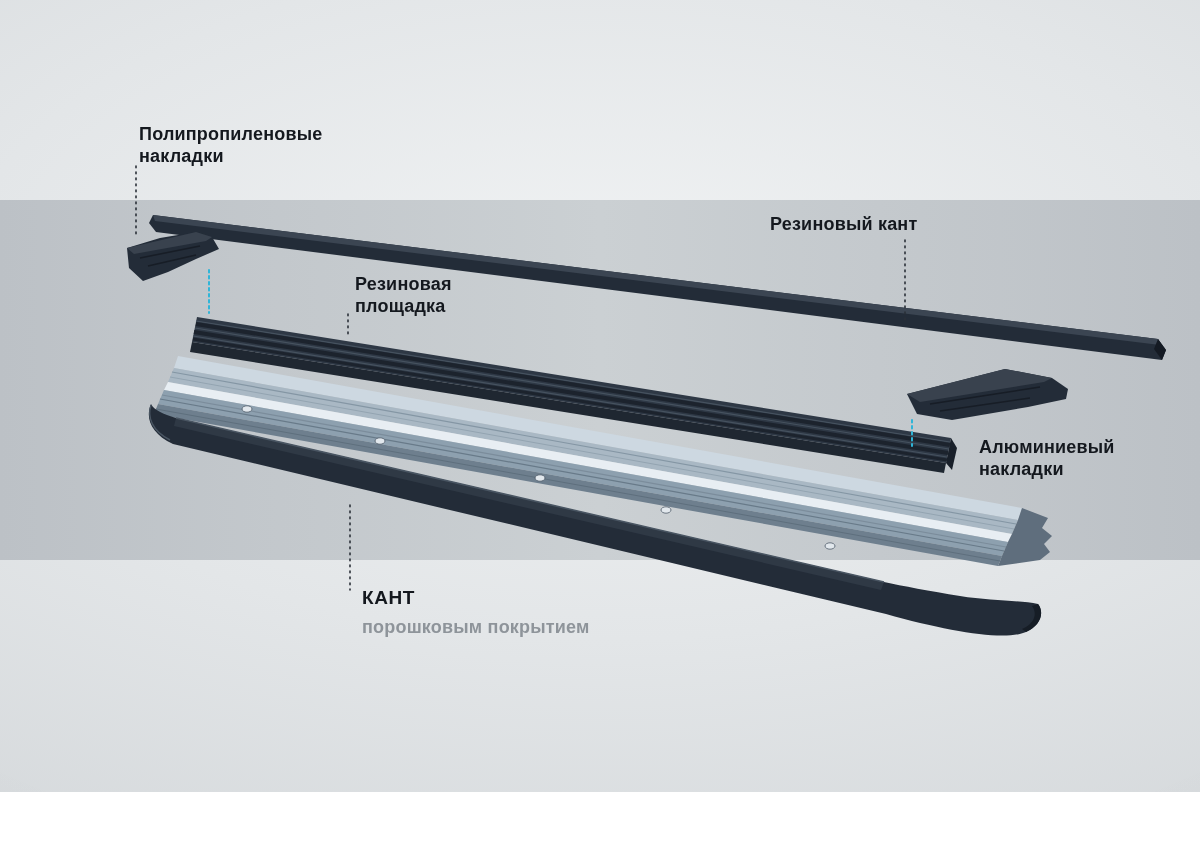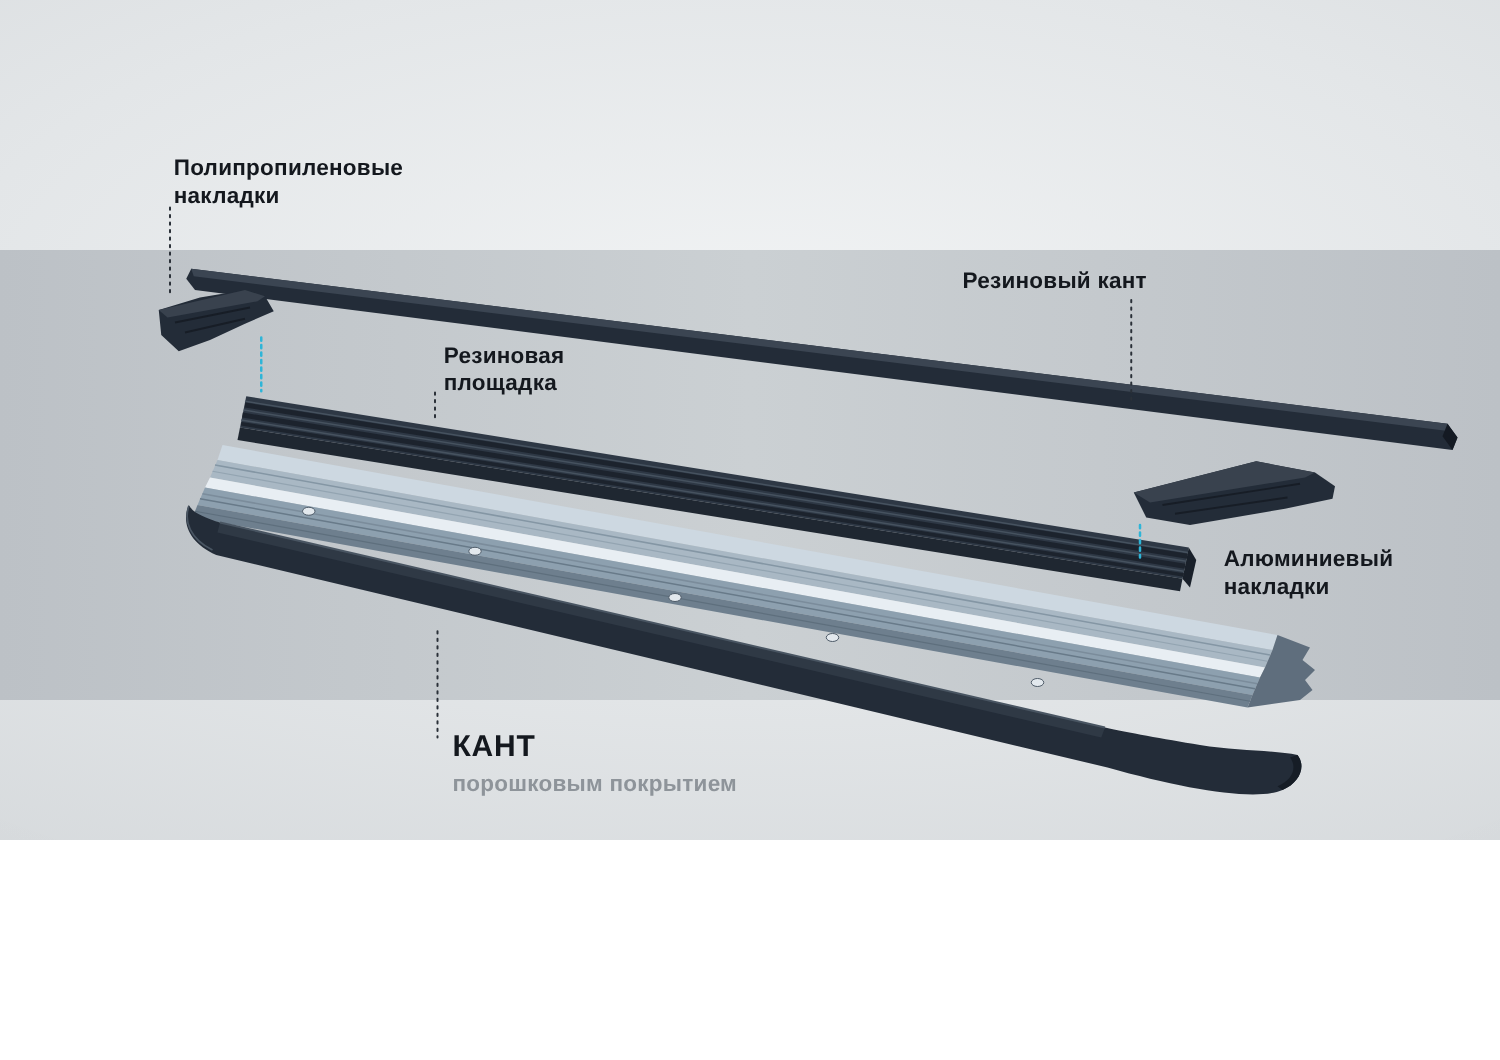--- a/index.html
+++ b/index.html
@@ -6,38 +6,38 @@
     --accent-cyan:#2eb5d8;
     --part-dark:#232c38;
     --band:#c4c8cc;
     --label:#14181e;
     --subtitle:#8e949a;
     --leader:#2a3038;
   }
   *{margin:0;padding:0;box-sizing:border-box;}
   html,body{width:1200px;height:848px;overflow:hidden;}
   .page{
-    position:relative;width:1200px;height:672px;
+    position:relative;width:1200px;height:792px;
     background:radial-gradient(120% 95% at 50% 38%, #f1f3f4 0%, #e3e6e8 45%, #cfd3d6 100%);
     font-family:"Liberation Sans", sans-serif;
   }
   .page::after{
     content:"";position:absolute;inset:0;pointer-events:none;
     background:radial-gradient(130% 110% at 50% 45%, rgba(0,0,0,0) 60%, rgba(0,0,0,0.07) 100%);
   }
   svg.scene{position:absolute;inset:0;width:1200px;height:848px;display:block;}
   .lbl{position:absolute;font:700 18px/22px "Liberation Sans",sans-serif;color:var(--label);
        letter-spacing:.2px;white-space:nowrap;z-index:5;}
   .lbl .sub{color:var(--subtitle);display:block;line-height:24px;}
   #lbl-pp{left:139px;top:123px;}
   #lbl-edge{left:770px;top:213px;}
   #lbl-pad{left:355px;top:273px;}
   #lbl-alu{left:963px;top:436px;margin-left:16px;}
   #lbl-kant{left:362px;top:587px;}
-  #lbl-kant .ttl{font-size:24px;letter-spacing:.6px;display:block;margin-bottom:6px;}
+  #lbl-kant .ttl{font-size:19px;letter-spacing:.6px;display:block;margin-bottom:6px;}
   .leader{stroke:var(--leader);stroke-width:1.6;stroke-dasharray:1.8 4.2;stroke-linecap:round;fill:none;}
   .leader-cyan{stroke:var(--accent-cyan);stroke-width:2;stroke-dasharray:2.6 3.4;stroke-linecap:round;fill:none;}
   .dark{fill:var(--part-dark);}
 </style>
 </head>
 <body>
 
 <div class="page">
 
   <svg class="scene" viewBox="0 0 1200 848" aria-hidden="true">

